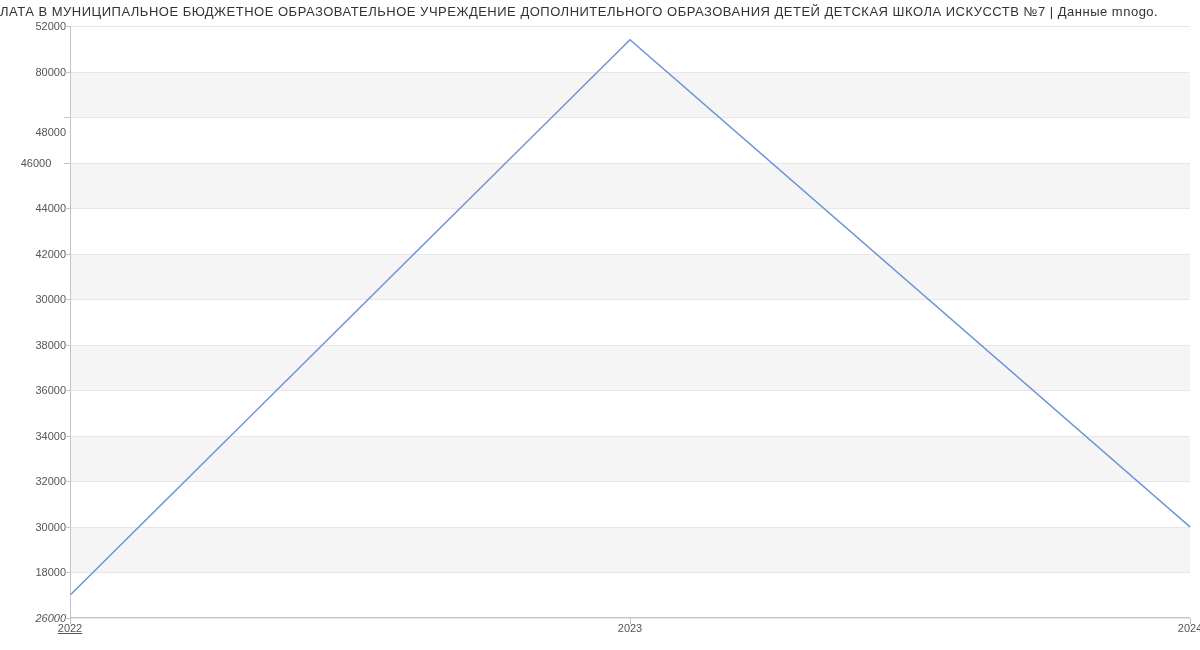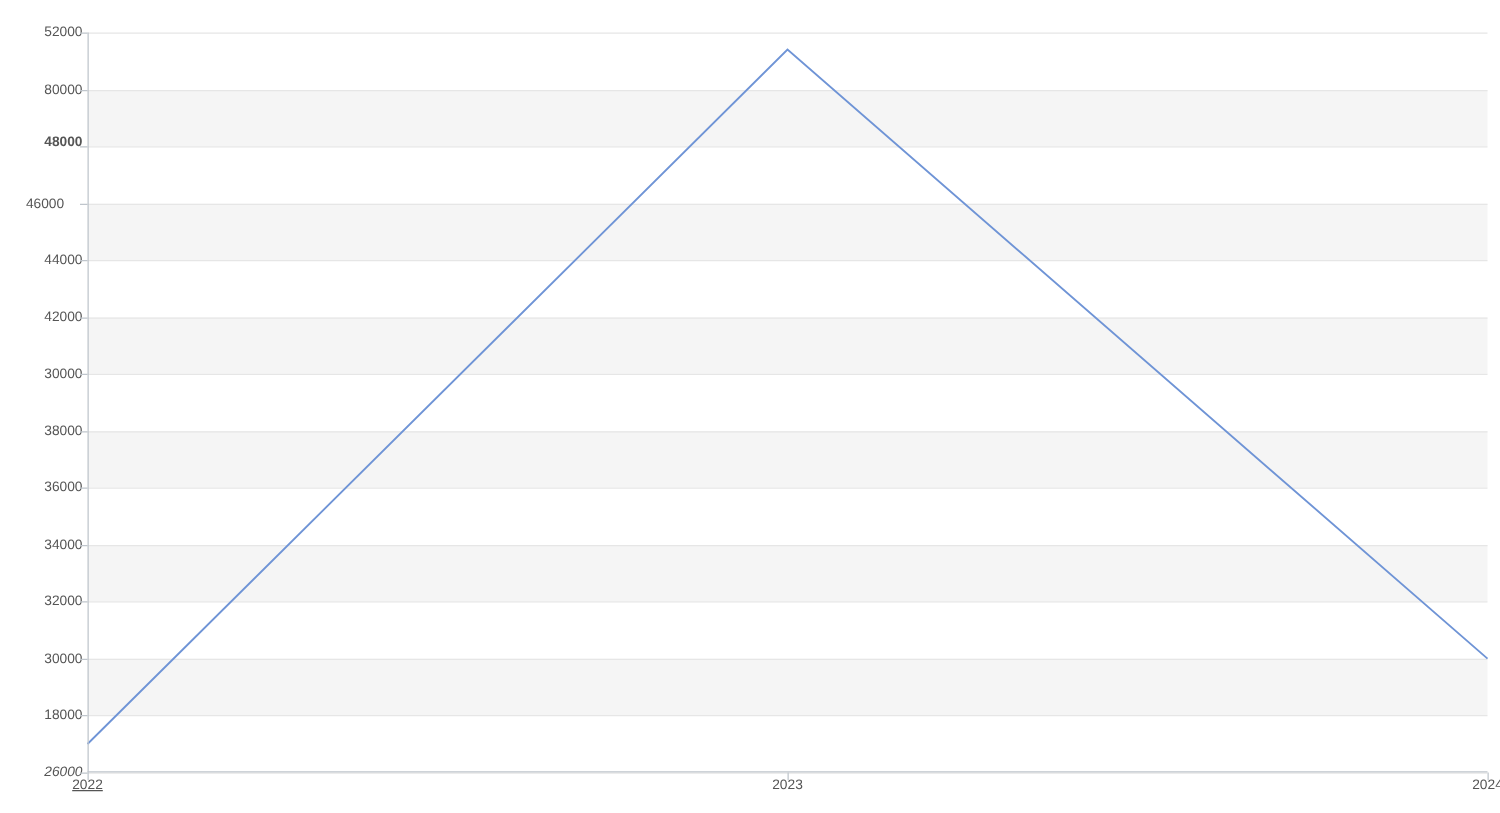--- a/index.html
+++ b/index.html
@@ -13,20 +13,21 @@
   .ytick-mark{position:absolute;width:6px;height:1px;background:#bfc5cc;left:64px;}
   .xtick{position:absolute;top:622px;font-size:11px;color:#555;transform:translateX(-50%);}
   .xtick-mark{position:absolute;top:618px;width:1px;height:6px;background:#bfc5cc;}
   svg.line{position:absolute;left:0;top:0;width:100%;height:100%;overflow:visible;}
   svg.line path{fill:none;stroke:#6f94d6;stroke-width:1.5;}
 </style>
 </head>
 <body>
 <div class="wrap">
 
+<div class="title">ЛАТА В МУНИЦИПАЛЬНОЕ БЮДЖЕТНОЕ ОБРАЗОВАТЕЛЬНОЕ УЧРЕЖДЕНИЕ ДОПОЛНИТЕЛЬНОГО ОБРАЗОВАНИЯ ДЕТЕЙ ДЕТСКАЯ ШКОЛА ИСКУССТВ №7 | Данные mnogo.</div>
 
 <div class="plot">
   <div id="bands">
         <div class="grid-band" style="top: 500.923px; height: 45.5385px;"></div>
         <div class="grid-band" style="top: 409.846px; height: 45.5385px;"></div>
         <div class="grid-band" style="top: 318.769px; height: 45.5385px;"></div>
         <div class="grid-band" style="top: 227.692px; height: 45.5385px;"></div>
         <div class="grid-band" style="top: 136.615px; height: 45.5385px;"></div>
         <div class="grid-band" style="top: 45.5385px; height: 45.5385px;"></div>
       </div>
@@ -69,21 +70,21 @@
       <div class="ytick" style="top: 344.769px;">38000</div>
       <div class="ytick-mark" style="top: 344.769px;"></div>
       <div class="ytick" style="top: 299.231px;">30000</div>
       <div class="ytick-mark" style="top: 299.231px;"></div>
       <div class="ytick" style="top: 253.692px;">42000</div>
       <div class="ytick-mark" style="top: 253.692px;"></div>
       <div class="ytick" style="top: 208.154px;">44000</div>
       <div class="ytick-mark" style="top: 208.154px;"></div>
       <div class="ytick" style="top: 162.615px; text-align: center;">46000</div>
       <div class="ytick-mark" style="top: 162.615px;"></div>
-      <div class="ytick" style="top: 114px; font-weight: bold;">48000</div>
+      <div class="ytick" style="top: 132px;">48000</div>
       <div class="ytick-mark" style="top: 117.077px;"></div>
       <div class="ytick" style="top: 71.5385px;">80000</div>
       <div class="ytick-mark" style="top: 71.5385px;"></div>
       <div class="ytick" style="top: 26px;">52000</div>
       <div class="ytick-mark" style="top: 26px;"></div>
     </div>
 <div id="xticks">
       <div class="xtick" style="left: 70px; text-decoration: underline;">2022</div>
       <div class="xtick-mark" style="left: 70px;"></div>
       <div class="xtick" style="left: 630px;">2023</div>

